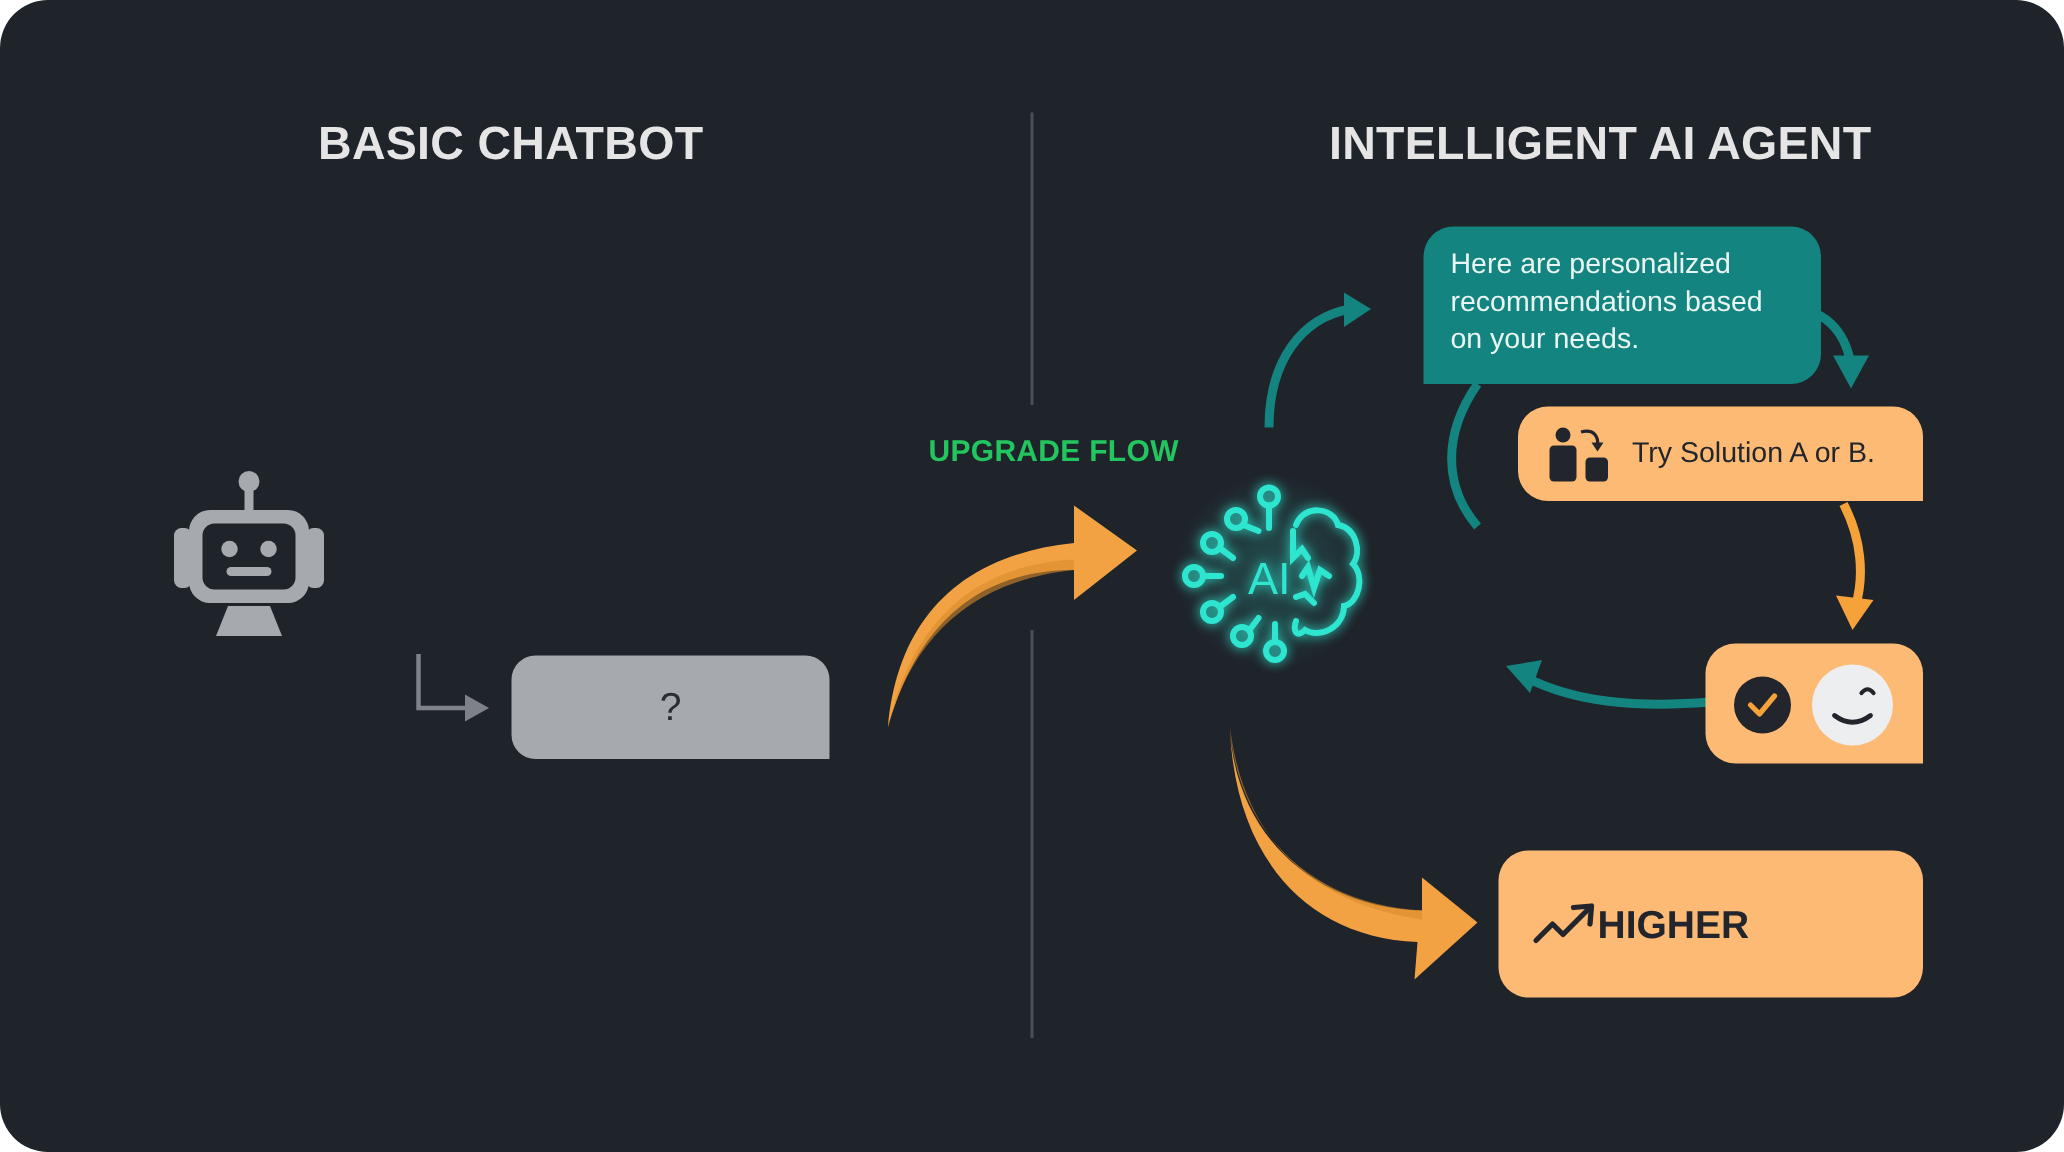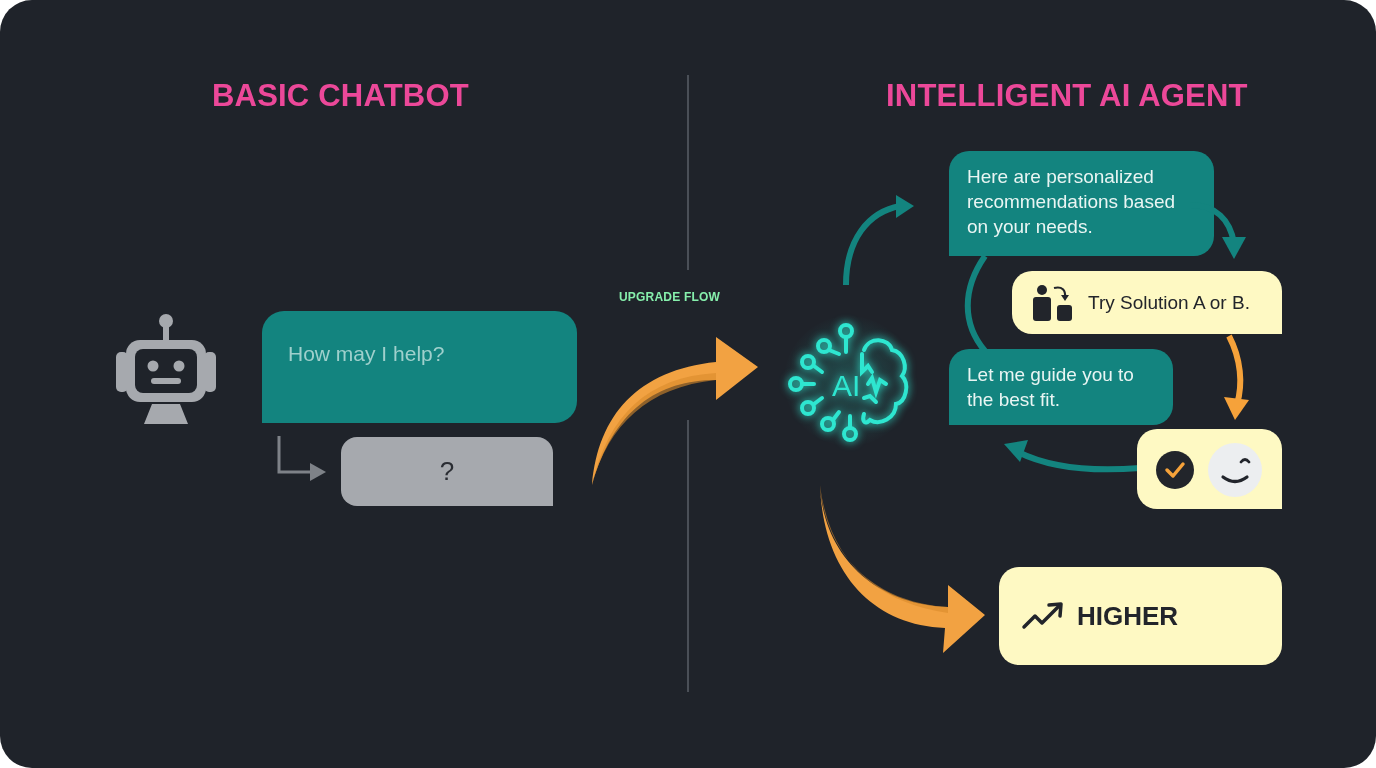--- a/index.html
+++ b/index.html
@@ -1,25 +1,25 @@
 <!DOCTYPE html>
 <html><head>
 <meta charset="utf-8">
 <style>
   html,body{margin:0;padding:0;background:#ffffff;}
   body{width:1376px;height:768px;position:relative;overflow:hidden;font-family:"Liberation Sans","DejaVu Sans",sans-serif;}
   .canvas{position:absolute;left:0;top:0;width:1376px;height:768px;background:#1f232a;border-radius:32px;overflow:hidden;}
-  .heading{position:absolute;top:78px;color:#ec4899;font-size:31px;font-weight:700;letter-spacing:0.2px;white-space:nowrap;}
+  .heading{position:absolute;top:78px;color:#e5e5e5;font-size:31px;font-weight:700;letter-spacing:0.2px;white-space:nowrap;}
   .divider{position:absolute;left:687px;width:2px;background:#4a4f57;}
   .bubble{position:absolute;box-sizing:border-box;}
   .teal{background:#13847f;color:#e9f5f3;margin-left:24px;}
-  .orange{background:#fef9c3;color:#22252b;}
+  .orange{background:#fdba74;color:#22252b;}
   .txt{font-size:19px;line-height:25px;}
   svg{position:absolute;overflow:visible;}
-  .upgrade{position:absolute;left:619px;top:290px;color:#86efac;font-size:12px;font-weight:700;letter-spacing:0.2px;white-space:nowrap;}
+  .upgrade{position:absolute;left:619px;top:290px;color:#22c55e;font-size:20px;font-weight:700;letter-spacing:0.2px;white-space:nowrap;}
   .icon{position:absolute;}
 </style>
 </head>
 <body>
 
 <div class="canvas">
 
   <div class="heading" style="left:212px;">BASIC CHATBOT</div>
   <div class="heading" style="left:846px;margin-left:40px;">INTELLIGENT AI AGENT</div>
 
@@ -34,23 +34,20 @@
       <rect x="92" y="40" width="12" height="40" rx="5" fill="#a6a9ae"></rect>
       <rect x="14" y="28" width="80" height="62" rx="14" fill="#a6a9ae"></rect>
       <rect x="23" y="37" width="62" height="44" rx="8" fill="#1f232a"></rect>
       <circle cx="41" cy="54" r="5.5" fill="#a6a9ae"></circle>
       <circle cx="67" cy="54" r="5.5" fill="#a6a9ae"></circle>
       <rect x="39" y="66" width="30" height="6" rx="3" fill="#a6a9ae"></rect>
       <path d="M40 92 L68 92 L76 112 L32 112 Z" fill="#a6a9ae"></path>
     </svg>
   </div>
 
-  <div class="bubble teal" style="left:238px;top:311px;width:315px;height:112px;border-radius:22px 22px 22px 0;padding:30px 26px;">
-    <span class="txt" style="font-size:21px;color:#9fd0cc;">How may I help?</span>
-  </div>
 
   <svg style="left:276px;top:436px;" width="56" height="50">
     <path d="M3 0 L3 36 L36 36" fill="none" stroke="#7e8288" stroke-width="3"></path>
     <path d="M34 27 L50 36 L34 45 Z" fill="#7e8288"></path>
   </svg>
 
   <div class="bubble" style="left:341px;top:437px;width:212px;height:69px;background:#a6a9ae;border-radius:16px 16px 0 16px;display:flex;align-items:center;justify-content:center;">
     <span style="font-size:26px;color:#2a2d33;">?</span>
   </div>
 
@@ -113,23 +110,20 @@
       <path d="M29 11 L33 17 L37 11 Z" fill="#22252b"></path>
     </svg>
     <span class="txt" style="margin-left:12px;">Try Solution A or B.</span>
   </div>
 
   <svg style="left:1215px;top:334px;" width="40" height="90">
     <path d="M14 2 C 26 25, 28 50, 22 70" fill="none" stroke="#f6a23a" stroke-width="6"></path>
     <path d="M9 63 L20 86 L34 66 Z" fill="#f6a23a"></path>
   </svg>
 
-  <div class="bubble teal" style="left:925px;top:349px;width:224px;height:76px;border-radius:20px 20px 20px 0;padding:13px 18px;">
-    <div class="txt">Let me guide you to the best fit.</div>
-  </div>
 
   <svg style="left:1000px;top:432px;" width="145" height="45">
     <path d="M140 36 C 90 40, 50 36, 18 20" fill="none" stroke="#13847f" stroke-width="6"></path>
     <path d="M4 12 L28 8 L20 30 Z" fill="#13847f"></path>
   </svg>
 
   <div class="bubble orange" style="left:1137px;top:429px;width:145px;height:80px;border-radius:20px 20px 0 20px;">
     <svg style="left:19px;top:22px;" width="38" height="38" viewBox="0 0 38 38">
       <circle cx="19" cy="19" r="19" fill="#22252b"></circle>
       <path d="M11 19 L17 25 L27 13" fill="none" stroke="#f6a23a" stroke-width="3.5" stroke-linecap="round" stroke-linejoin="round"></path>
@@ -144,18 +138,18 @@
   <svg style="left:815px;top:485px;" width="175" height="175">
     <path d="M5 0 C 8 70, 60 120, 133 122 L133 100 L170 130 L128 168 L130 143 C 55 140, 8 85, 5 0 Z" fill="#f2a242"></path>
     <path d="M5 0 C 15 80, 65 118, 133 128 L133 122 C 60 118, 10 70, 5 0 Z" fill="#d98a2c" opacity="0.6"></path>
   </svg>
 
   <div class="bubble orange" style="left:999px;top:567px;width:283px;height:98px;border-radius:20px;display:flex;align-items:center;padding-left:22px;">
     <svg width="44" height="30" viewBox="0 0 44 30" style="position:relative;">
       <path d="M3 26 L14 15 L21 22 L38 5" fill="none" stroke="#22252b" stroke-width="3.5" stroke-linecap="round" stroke-linejoin="round"></path>
       <path d="M28 4 L40 3 L39 15" fill="none" stroke="#22252b" stroke-width="3.5" stroke-linecap="round" stroke-linejoin="round"></path>
     </svg>
-    <div style="margin-left:12px;font-size:26px;font-weight:700;line-height:31px;color:#22252b;">
+    <div style="margin-left:0;font-size:26px;font-weight:700;line-height:31px;color:#22252b;">
       <div>HIGHER</div>
     </div>
   </div>
 
 </div>
 
 </body></html>

